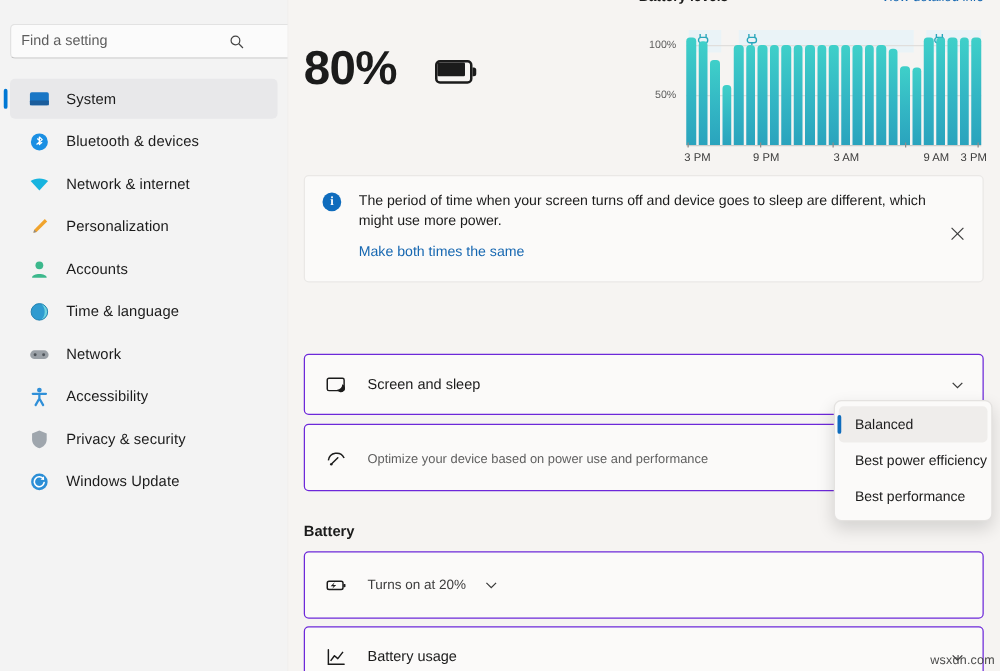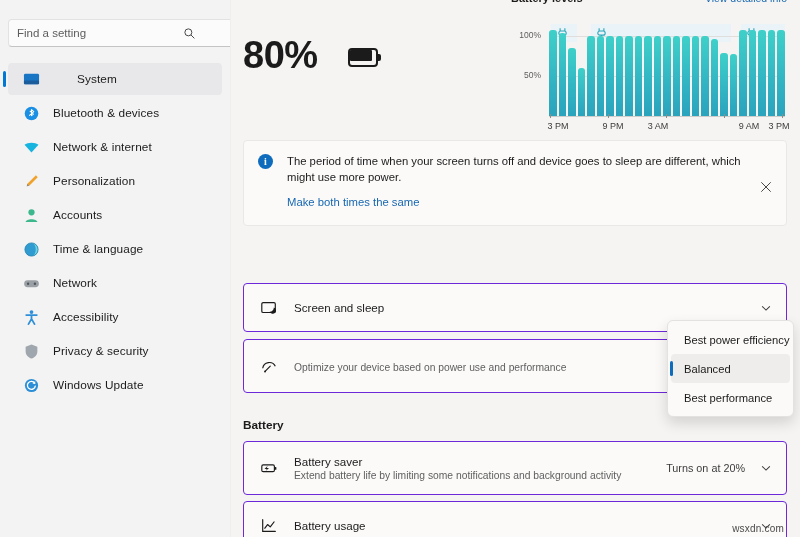--- a/index.html
+++ b/index.html
@@ -72,21 +72,20 @@
     height: 32px;
     margin: 0 8px 2px 8px;
     display: flex;
     align-items: center;
     padding-left: 14px;
     border-radius: 4px;
     cursor: default;
   }
   .nav-item.selected {
     background: #e8e8ea;
-    gap: 24px;
   }
   .nav-item.selected::before {
     content: "";
     position: absolute;
     left: -5px;
     top: 8px;
     width: 3px;
     height: 16px;
     border-radius: 2px;
     background: #0078d4;
@@ -450,21 +449,21 @@
     left: -1px;
     top: 7px;
     width: 3px;
     height: 15px;
     border-radius: 2px;
     background: #0f6cbd;
   }
 
   .watermark {
     position: absolute;
-    right: 16px;
+    right: 4px;
     bottom: 3px;
     font-size: 10px;
     color: #4a4a4a;
     letter-spacing: 0.2px;
     z-index: 60;
   }
 
   .divider-shadow {
     position: absolute;
     left: 0; top: 0;
@@ -683,21 +682,21 @@
         <div class="axis-line"></div>
 
         <div class="x-ticks">
           <span class="tick-mark" style="left:1px;"></span>
           <span class="tick-mark" style="left:59px;"></span>
           <span class="tick-mark" style="left:117px;"></span>
           <span class="tick-mark" style="left:175px;"></span>
           <span class="tick-mark" style="left:233px;"></span>
           <span class="x-tick" style="left:9px;">3 PM</span>
           <span class="x-tick" style="left:64px;">9 PM</span>
-          <span class="x-tick" style="left:109px;">3 AM</span>
+          <span class="x-tick" style="left:128px;">3 AM</span>
           <span class="x-tick" style="left:178px;padding-left:44px;">9 AM</span>
           <span class="x-tick" style="left:230px;">3 PM</span>
         </div>
       </div>
     </div>
 
     <div class="info-banner">
       <div class="info-row">
         <span class="info-ico">i</span>
         <span class="info-text">The period of time when your screen turns off and device goes to sleep are different, which might use more power.</span>
@@ -746,24 +745,20 @@
     <div class="section-title st-battery">Battery</div>
 
     <div class="card card-saver">
       <span class="row-ico">
         <svg viewBox="0 0 20 20" width="18" height="18" fill="none" stroke="currentColor" stroke-width="1.3">
           <rect x="2" y="6.6" width="14" height="7.4" rx="1.6"></rect>
           <rect x="16.4" y="9" width="1.8" height="3" rx="0.6" fill="currentColor" stroke="none"></rect>
           <path d="M8.6 7.6 L5 11 L7.6 11 L6.4 13.4 L10 10 L7.4 10 Z" fill="currentColor" stroke="none"></path>
         </svg>
       </span>
-      <div class="row-text">
-        <div class="row-title">Battery saver</div>
-        <div class="row-sub">Extend battery life by limiting some notifications and background activity</div>
-      </div>
       <span class="row-value">Turns on at 20%</span>
       <span class="chev">
         <svg viewBox="0 0 14 14" width="12" height="12" fill="none" stroke="currentColor" stroke-width="1.2">
           <polyline points="2.5,5 7,9.5 11.5,5"></polyline>
         </svg>
       </span>
     </div>
 
     <div class="card card-usage">
       <span class="row-ico">
@@ -776,25 +771,25 @@
         <div class="row-title">Battery usage</div>
       </div>
       <span class="chev">
         <svg viewBox="0 0 14 14" width="12" height="12" fill="none" stroke="currentColor" stroke-width="1.2">
           <polyline points="2.5,5 7,9.5 11.5,5"></polyline>
         </svg>
       </span>
     </div>
 
     <div class="dropdown">
+      <div class="dd-item selected">
+        <span>Balanced</span>
+      </div>
       <div class="dd-item">
         <span>Best power efficiency</span>
-      </div>
-      <div class="dd-item selected">
-        <span>Balanced</span>
       </div>
       <div class="dd-item">
         <span>Best performance</span>
       </div>
     </div>
 
     <div class="watermark">wsxdn.com</div>
   </div>
 </div>
 

